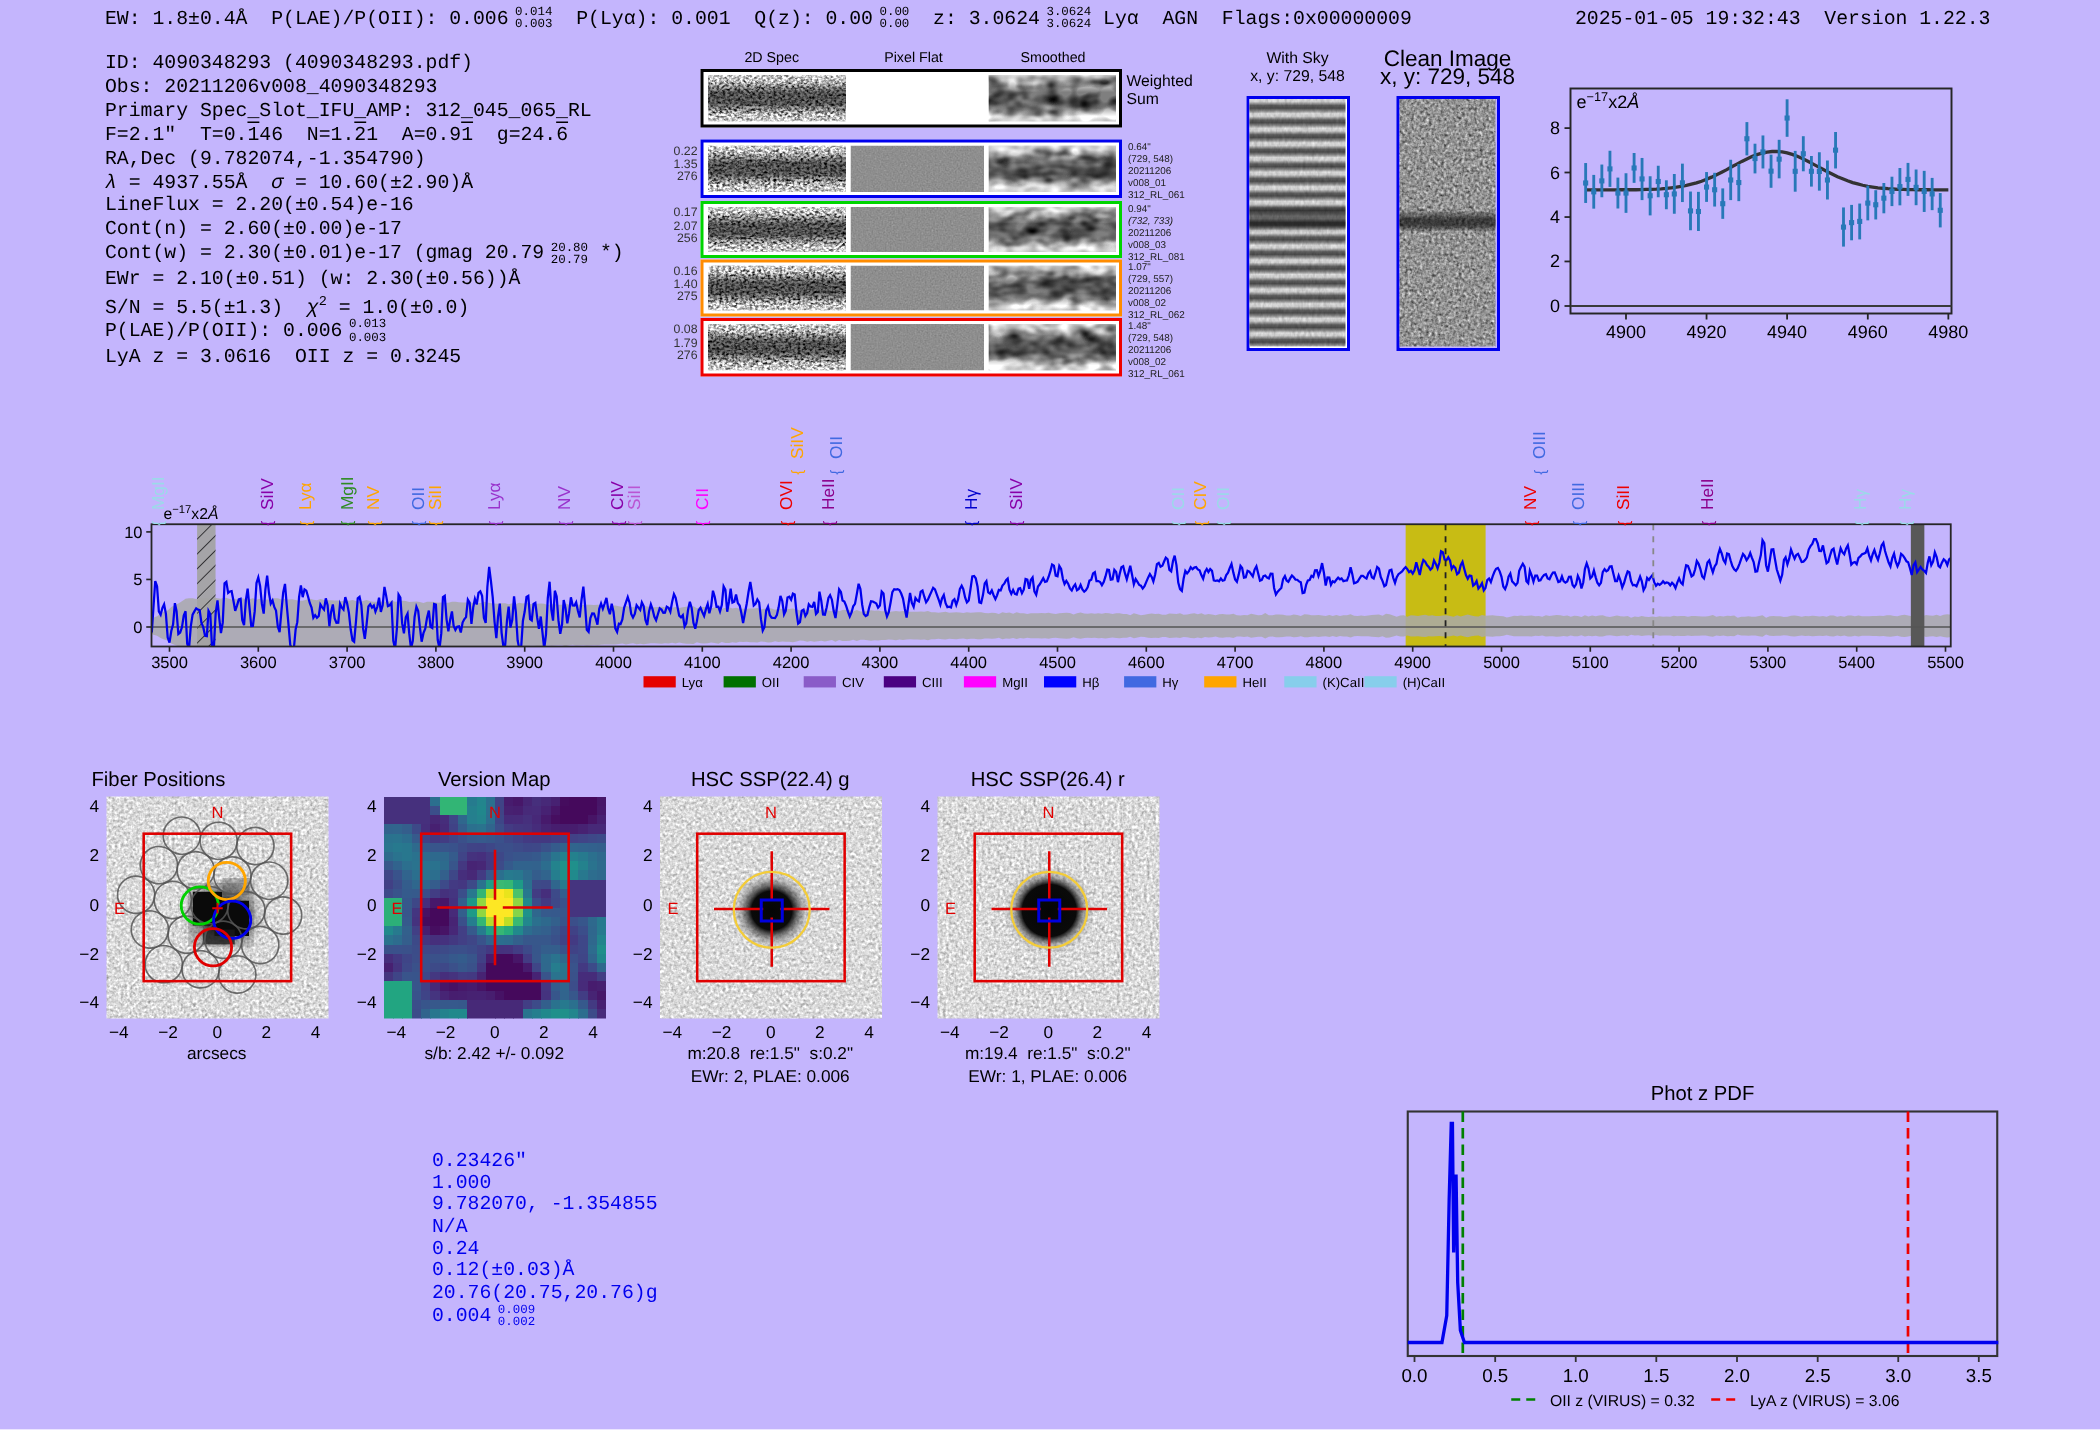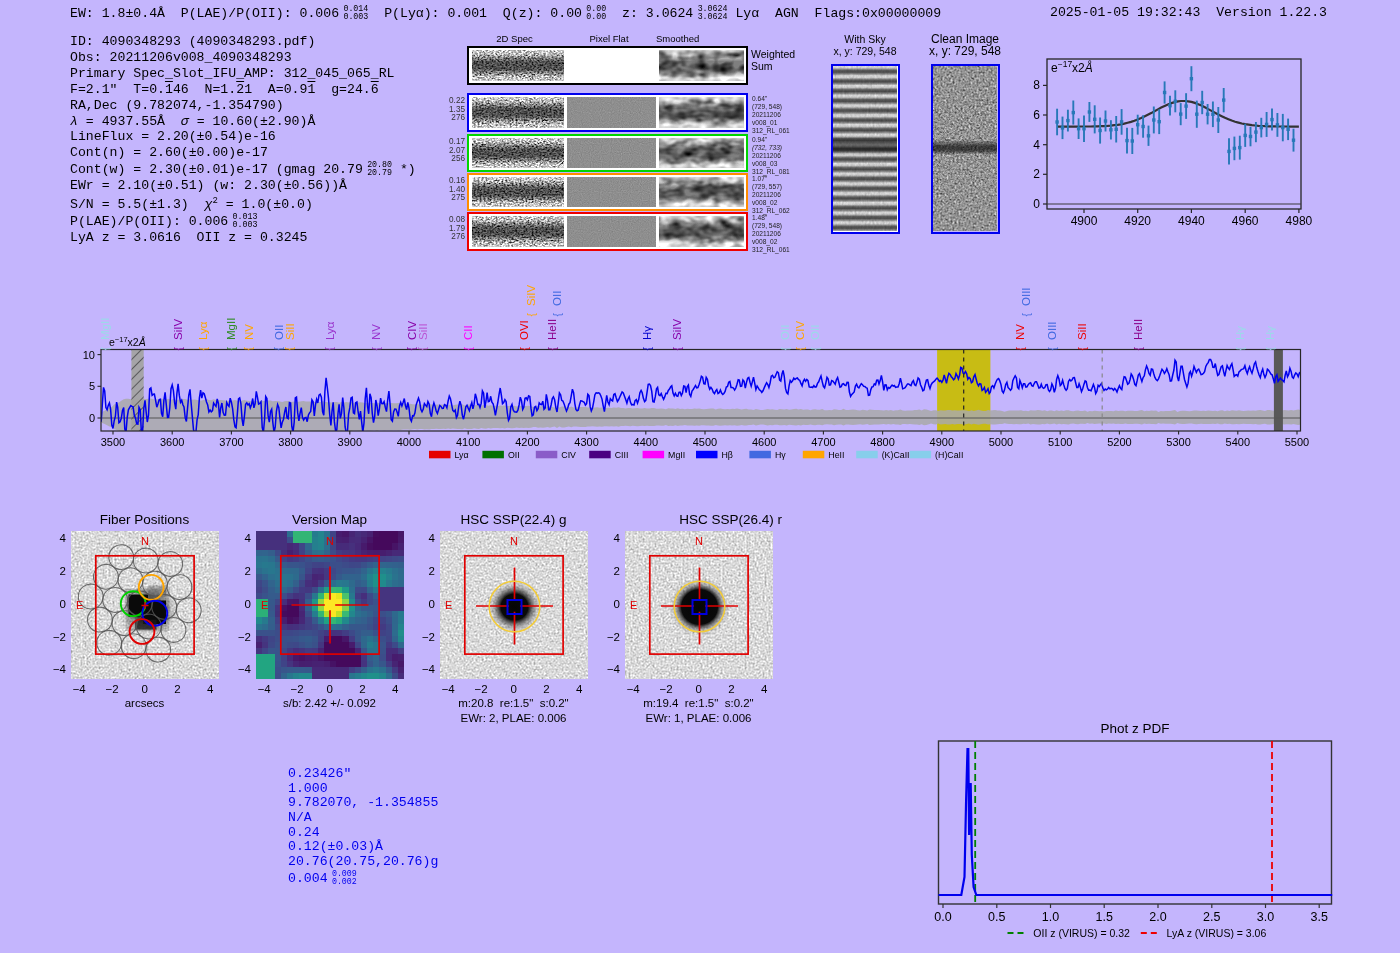--- a/index.html
+++ b/index.html
@@ -11,21 +11,21 @@
 .ovl{text-decoration:overline;}
 svg{display:block}
 </style></head><body>
 <div id="pg">
 
 <div class="abs mono" style="left:70px;top:5px;">EW: 1.8±0.4Å  P(LAE)/P(OII): 0.006 <span class="stk">0.014<br>0.003</span>  P(Lyα): 0.001  Q(z): 0.00 <span class="stk">0.00<br>0.00</span>  z: 3.0624 <span class="stk">3.0624<br>3.0624</span> Lyα  AGN  Flags:0x00000009</div>
 <div class="abs mono" style="left:1050px;top:5px;text-align:right;">2025-01-05 19:32:43  Version 1.22.3</div>
 <div class="abs mono" style="left:70px;top:34px;">ID: 4090348293 (4090348293.pdf)<br>Obs: 20211206v008_4090348293<br>Primary Spec_Slot_IFU_AMP: 312_045_065_RL<br>F=2.1"  T=0.<span class="ovl">1</span>46  N=1.<span class="ovl">2</span>1  A=0.9<span class="ovl">1</span>  g=24.<span class="ovl">6</span><br>RA,Dec (9.782074,-1.354790)<br><i>λ</i> = 4937.55Å  <i>σ</i> = 10.60(±2.90)Å<br>LineFlux = 2.20(±0.54)e-16<br>Cont(n) = 2.60(±0.00)e-17<br>Cont(w) = 2.30(±0.01)e-17 (gmag 20.79 <span class="stk">20.80<br>20.79</span> *)<br>EWr = 2.10(±0.51) (w: 2.30(±0.56))Å<br>S/N = 5.5(±1.3)  <i>χ</i><sup style="font-size:9px">2</sup> = 1.0(±0.0)<br>P(LAE)/P(OII): 0.006 <span class="stk">0.013<br>0.003</span><br>LyA z = 3.0616  OII z = 0.3245</div>
 <div class="abs sans" style="left:467px;top:33px;width:95px;text-align:center;font-size:9.5px;">2D Spec</div>
 <div class="abs sans" style="left:562px;top:33px;width:94px;text-align:center;font-size:9.5px;">Pixel Flat</div>
-<div class="abs sans" style="left:656px;top:33px;width:92px;font-size:9.5px;">Smoothed</div>
+<div class="abs sans" style="left:656px;top:33px;width:92px;text-align:center;font-size:9.5px;">Smoothed</div>
 <div class="abs" style="left:467px;top:46px;width:281px;height:39px;border:2.4px solid #000000;box-sizing:border-box;background:#fff;">
 <div class="abs" style="left:3px;top:2px;width:92px;height:31px;overflow:hidden;">
 <svg width="92" height="31">
           <defs>
             <filter id="nf1" x="0%" y="0%" width="100%" height="100%" color-interpolation-filters="sRGB">
               <feTurbulence type="fractalNoise" baseFrequency="0.5 0.62" numOctaves="2" seed="10" stitchTiles="stitch"></feTurbulence>
               <feColorMatrix type="matrix" values="0.33 0.33 0.33 0 0 0.33 0.33 0.33 0 0 0.33 0.33 0.33 0 0 0 0 0 0 1"></feColorMatrix>
               <feComponentTransfer>
                 <feFuncR type="linear" slope="3.6" intercept="-1.1"></feFuncR>
                 <feFuncG type="linear" slope="3.6" intercept="-1.1"></feFuncG>
@@ -277,21 +277,21 @@
           <rect width="85" height="31" filter="url(#nf14)"></rect>
         </svg>
 <div class="abs" style="left:0;top:0;width:85px;height:31px;background:linear-gradient(180deg,rgba(255,255,255,0.55),rgba(255,255,255,0) 25%,rgba(255,255,255,0) 75%,rgba(255,255,255,0.55));"></div>
 <div class="abs" style="left:0;top:0;width:85px;height:31px;background:linear-gradient(180deg, rgba(0,0,0,0) 10%, rgba(0,0,0,0.50) 37%, rgba(0,0,0,0.50) 62%, rgba(0,0,0,0) 89%);"></div>
 </div>
 </div>
 <div class="abs sans" style="left:405px;top:216px;width:60px;text-align:right;font-size:8.2px;line-height:8.6px;color:#333;">0.08<br>1.79<br>276</div>
 <div class="abs sans" style="left:752px;top:214px;font-size:6.6px;line-height:7.9px;color:#222;">1.48"<br>(729, 548)<br>20211206<br>v008_02<br>312_RL_061</div>
 <div class="abs sans" style="left:751px;top:48px;font-size:10.5px;line-height:12px;">Weighted<br>Sum</div>
 <div class="abs sans" style="left:815px;top:34px;width:100px;text-align:center;font-size:10.5px;line-height:11.5px;">With Sky<br>x, y: 729, 548</div>
-<div class="abs sans" style="left:915px;top:34px;width:100px;text-align:center;font-size:12px;line-height:11.5px;">Clean Image<br>x, y: 729, 548</div>
+<div class="abs sans" style="left:915px;top:34px;width:100px;text-align:center;font-size:15px;line-height:11.5px;">Clean Image<br>x, y: 729, 548</div>
 <div class="abs" style="left:831px;top:64px;width:69px;height:170px;border:2.8px solid #0000ee;box-sizing:border-box;background:#fff;">
 <div class="abs" style="left:0;top:0;width:64px;height:165px;background:repeating-linear-gradient(180deg,#f4f4f4 0px,#e8e8e8 1.8px,#686868 4.3px,#545454 6.1px,#9a9a9a 8px,#f4f4f4 9.75px);"></div>
 <div class="abs" style="left:0;top:0;width:64px;height:165px;opacity:0.5;mix-blend-mode:multiply;">
         <svg width="64" height="165">
           <defs>
             <filter id="nf15" x="0%" y="0%" width="100%" height="100%" color-interpolation-filters="sRGB">
               <feTurbulence type="fractalNoise" baseFrequency="0.5 0.28" numOctaves="2" seed="7" stitchTiles="stitch"></feTurbulence>
               <feColorMatrix type="matrix" values="0.33 0.33 0.33 0 0 0.33 0.33 0.33 0 0 0.33 0.33 0.33 0 0 0 0 0 0 1"></feColorMatrix>
               <feComponentTransfer>
                 <feFuncR type="linear" slope="0.9" intercept="0.3"></feFuncR>
@@ -641,21 +641,21 @@
       </g>
       <circle cx="62.2" cy="72.7" r="12.4" fill="none" stroke="#00d000" stroke-width="1.9"></circle>
       <circle cx="80.2" cy="56.3" r="12.4" fill="none" stroke="#ffa500" stroke-width="1.9"></circle>
       <circle cx="83.8" cy="82.2" r="12.4" fill="none" stroke="#0000ee" stroke-width="1.9"></circle>
       <circle cx="71.0" cy="100.5" r="12.4" fill="none" stroke="#e00000" stroke-width="1.9"></circle>
       <rect x="24.8" y="24.8" width="98.3" height="98.3" fill="none" stroke="#e00000" stroke-width="1.7"></rect>
       <path d="M 70.5 74.5 h 7 M 74.0 71.0 v 7" stroke="#e00000" stroke-width="1.3" fill="none"></path>
       <text x="74" y="14" font-size="11" fill="#e00000" text-anchor="middle">N</text>
       <text x="5" y="78" font-size="11" fill="#e00000">E</text>
     </svg>
-<div class="abs sans" style="left:61px;top:512px;width:167px;text-align:center;font-size:13.5px;">Fiber Positions</div>
+<div class="abs sans" style="left:61px;top:512px;width:167px;font-size:13.5px;">Fiber Positions</div>
 <div class="abs sans" style="left:64.2px;top:683px;width:30px;text-align:center;font-size:11.5px;">−4</div>
 <div class="abs sans" style="left:40.0px;top:663.3px;width:26px;text-align:right;font-size:11.5px;">−4</div>
 <div class="abs sans" style="left:97.0px;top:683px;width:30px;text-align:center;font-size:11.5px;">−2</div>
 <div class="abs sans" style="left:40.0px;top:630.5px;width:26px;text-align:right;font-size:11.5px;">−2</div>
 <div class="abs sans" style="left:129.8px;top:683px;width:30px;text-align:center;font-size:11.5px;">0</div>
 <div class="abs sans" style="left:40.0px;top:597.8px;width:26px;text-align:right;font-size:11.5px;">0</div>
 <div class="abs sans" style="left:162.5px;top:683px;width:30px;text-align:center;font-size:11.5px;">2</div>
 <div class="abs sans" style="left:40.0px;top:565.0px;width:26px;text-align:right;font-size:11.5px;">2</div>
 <div class="abs sans" style="left:195.3px;top:683px;width:30px;text-align:center;font-size:11.5px;">4</div>
 <div class="abs sans" style="left:40.0px;top:532.2px;width:26px;text-align:right;font-size:11.5px;">4</div>
@@ -1324,21 +1324,21 @@
         <rect width="148" height="148" filter="url(#nf19)"></rect>
       </svg>
       <ellipse cx="74.5" cy="76" rx="31" ry="30" fill="url(#gblob1)"></ellipse>
       <rect x="24.8" y="24.8" width="98.3" height="98.3" fill="none" stroke="#e00000" stroke-width="1.7"></rect>
       <path d="M 36.0 75 H 68.8 M 80.2 75 H 113.0 M 74.5 36.5 V 69.3 M 74.5 80.7 V 113.5" stroke="#e00000" stroke-width="1.7" fill="none"></path>
       <circle cx="74.5" cy="75.5" r="25.3" fill="none" stroke="#f3cc39" stroke-width="1.5"></circle>
       <rect x="67.5" y="69" width="14" height="14" fill="none" stroke="#0000dd" stroke-width="2"></rect>
       <text x="74" y="14" font-size="11" fill="#e00000" text-anchor="middle">N</text>
       <text x="5" y="78" font-size="11" fill="#e00000">E</text>
     </svg>
-<div class="abs sans" style="left:615px;top:512px;width:167px;text-align:right;font-size:13.5px;">HSC SSP(26.4) r</div>
+<div class="abs sans" style="left:615px;top:512px;width:167px;text-align:center;font-size:13.5px;">HSC SSP(26.4) r</div>
 <div class="abs sans" style="left:618.2px;top:683px;width:30px;text-align:center;font-size:11.5px;">−4</div>
 <div class="abs sans" style="left:594.0px;top:663.3px;width:26px;text-align:right;font-size:11.5px;">−4</div>
 <div class="abs sans" style="left:651.0px;top:683px;width:30px;text-align:center;font-size:11.5px;">−2</div>
 <div class="abs sans" style="left:594.0px;top:630.5px;width:26px;text-align:right;font-size:11.5px;">−2</div>
 <div class="abs sans" style="left:683.8px;top:683px;width:30px;text-align:center;font-size:11.5px;">0</div>
 <div class="abs sans" style="left:594.0px;top:597.8px;width:26px;text-align:right;font-size:11.5px;">0</div>
 <div class="abs sans" style="left:716.5px;top:683px;width:30px;text-align:center;font-size:11.5px;">2</div>
 <div class="abs sans" style="left:594.0px;top:565.0px;width:26px;text-align:right;font-size:11.5px;">2</div>
 <div class="abs sans" style="left:749.3px;top:683px;width:30px;text-align:center;font-size:11.5px;">4</div>
 <div class="abs sans" style="left:594.0px;top:532.2px;width:26px;text-align:right;font-size:11.5px;">4</div>

